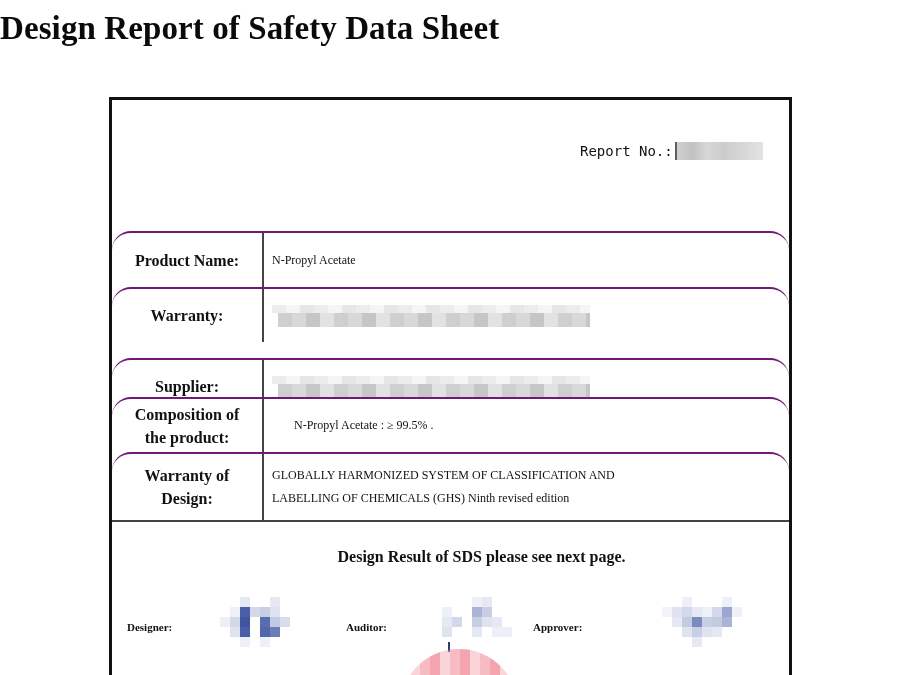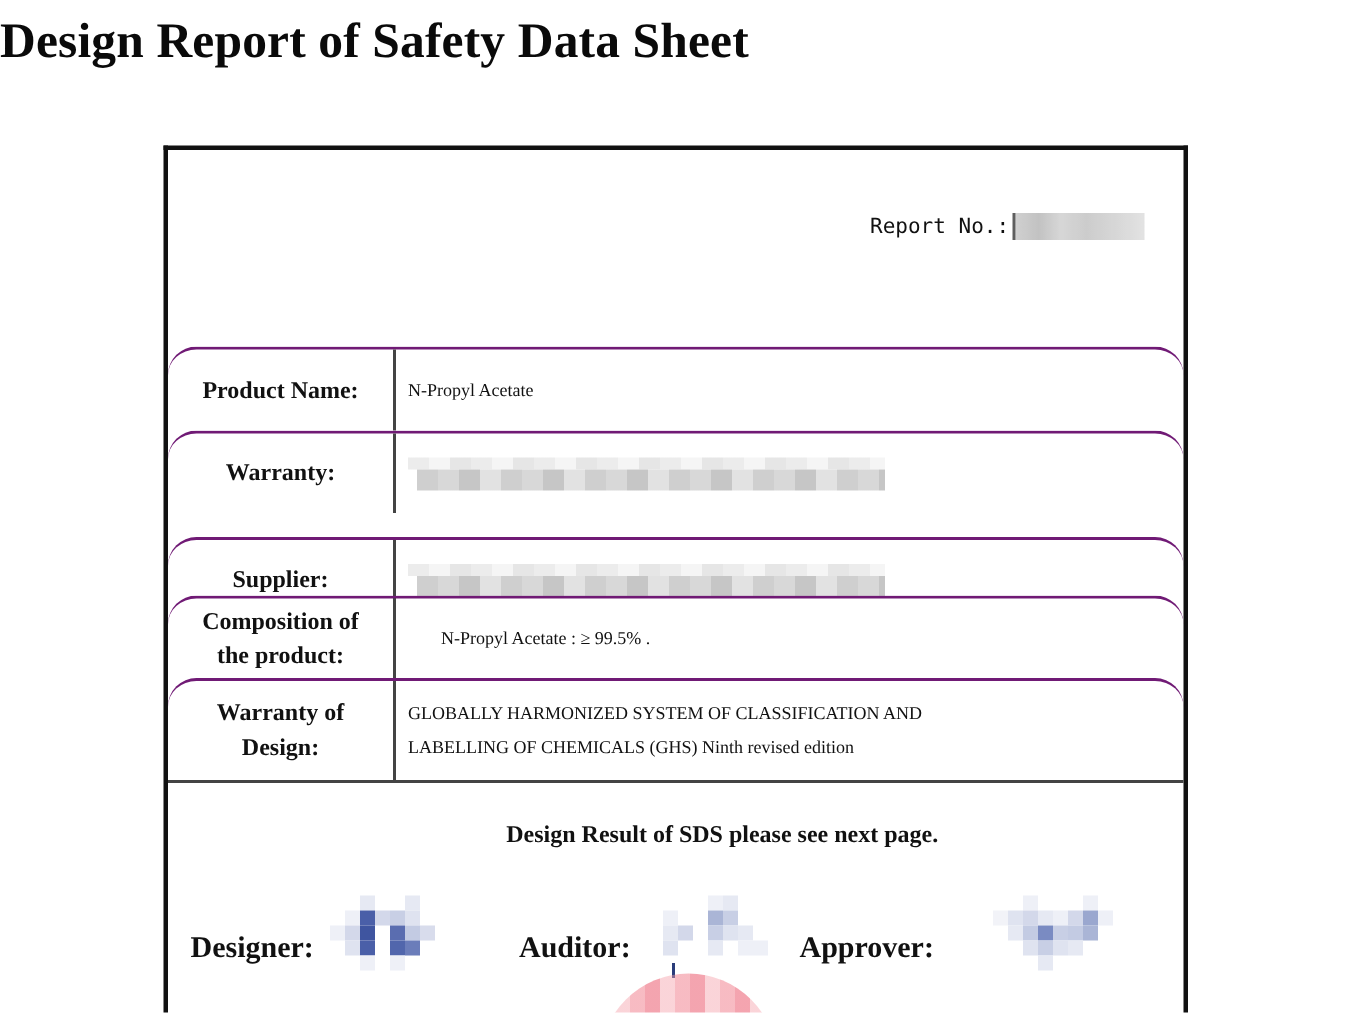--- a/index.html
+++ b/index.html
@@ -147,21 +147,21 @@
       font-weight: bold;
       font-size: 16px;
       color: #111;
       margin-left: 31px;
     }
     .sig-label {
       position: absolute;
       top: 99px;
       font-family: "Liberation Serif", serif;
       font-weight: bold;
-      font-size: 20px;
+      font-size: 11px;
       color: #111;
     }
     .sig-label.designer { left: 15px; }
     .sig-label.auditor { left: 234px; }
     .sig-label.approver { left: 421px; }
 
     .signature {
       position: absolute;
       display: grid;
       grid-template-columns: repeat(8, 10px);

